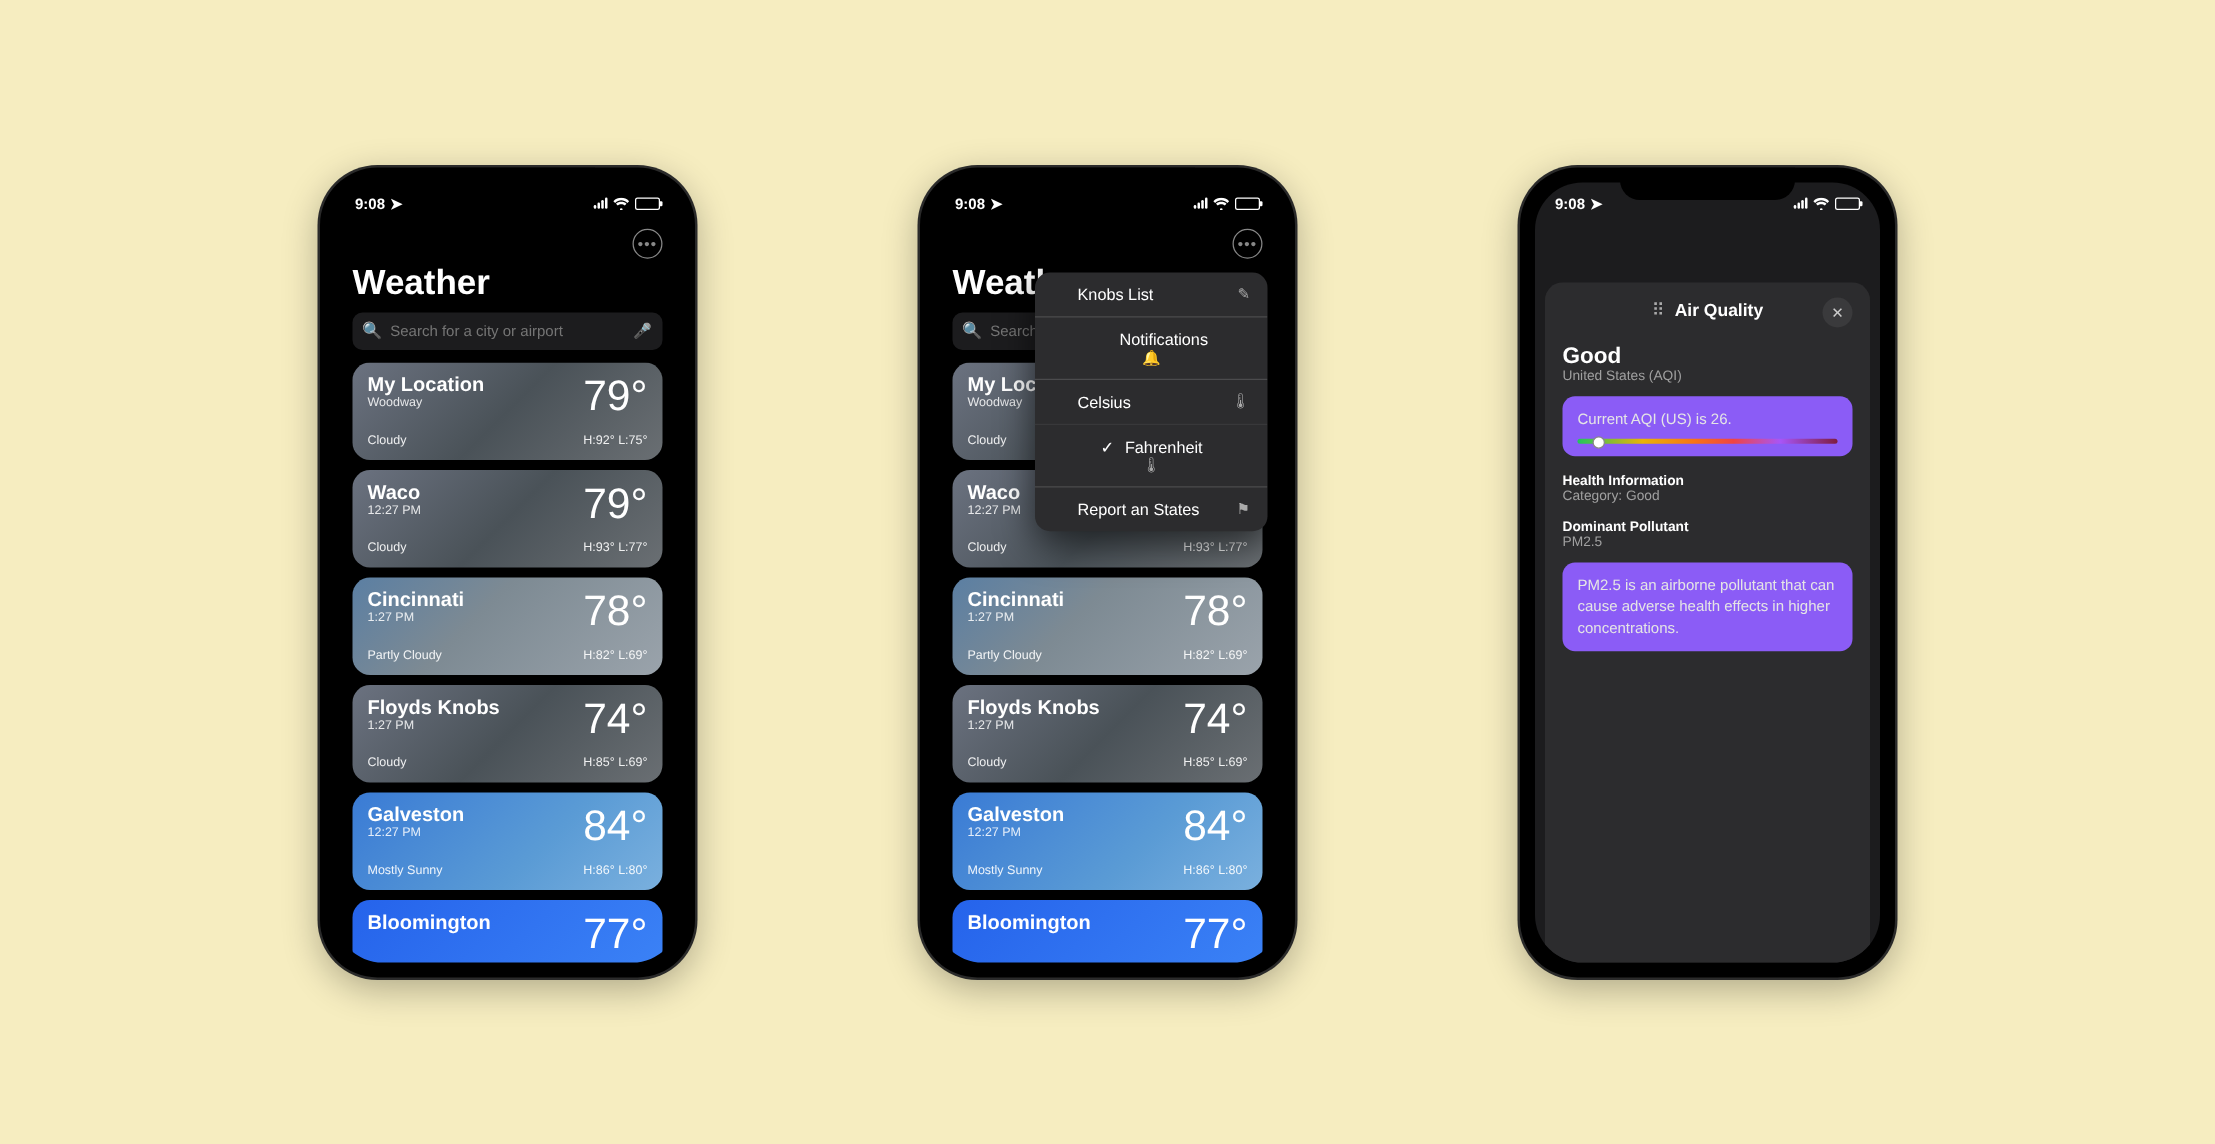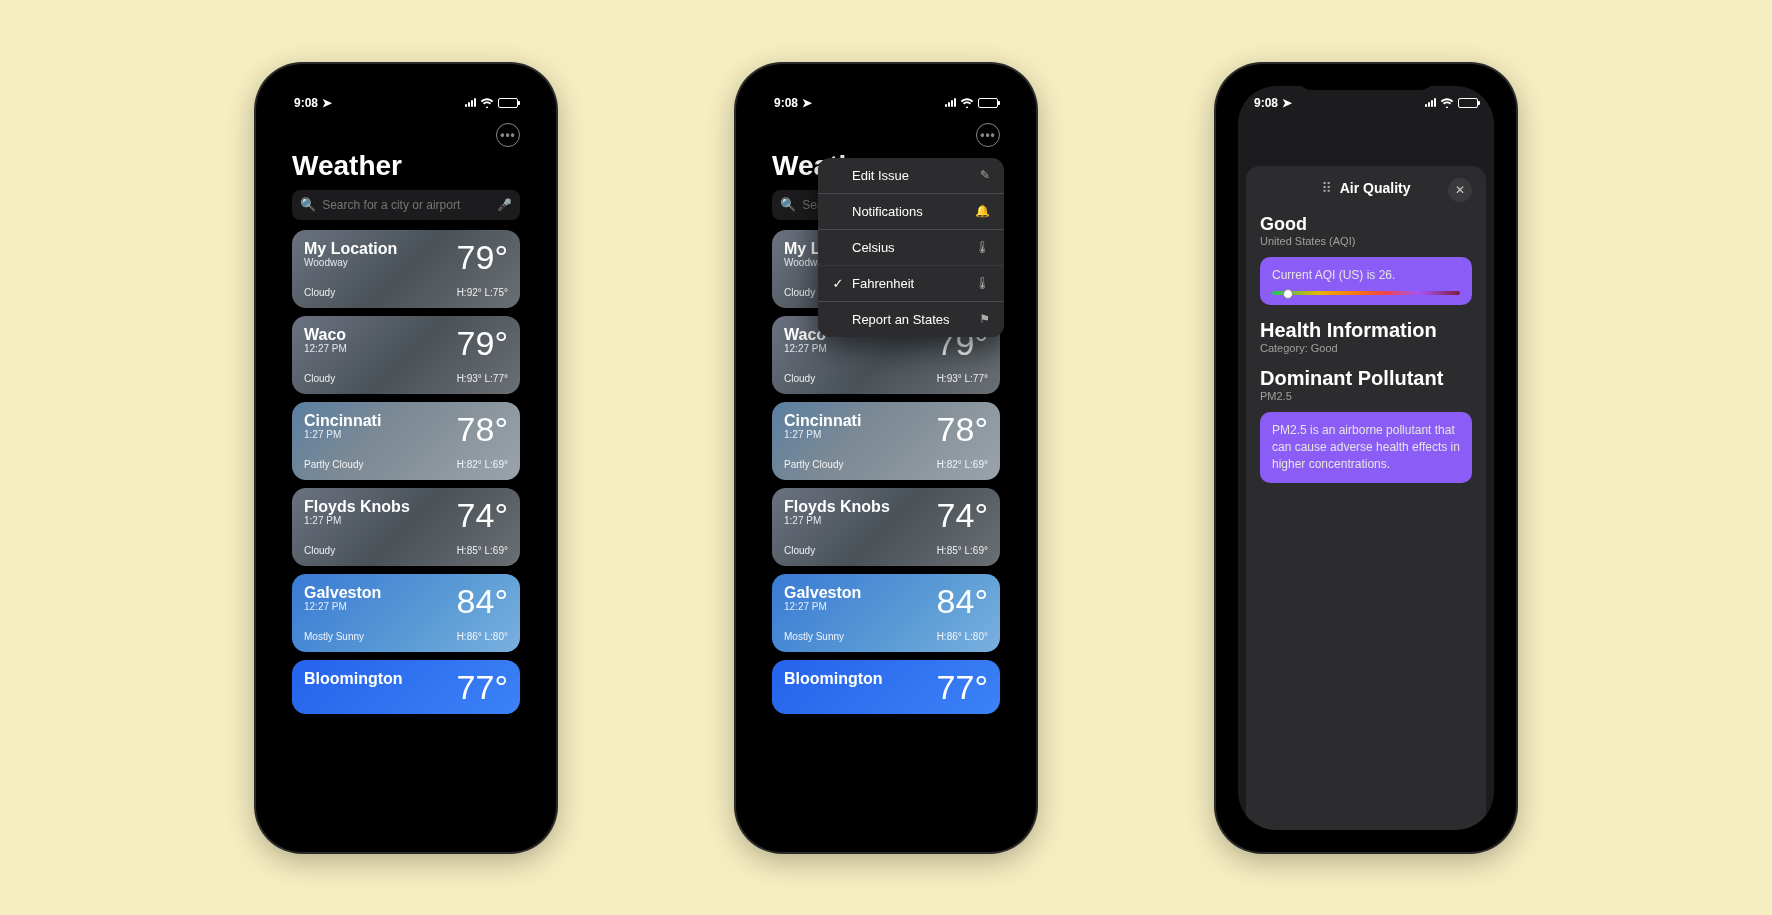--- a/index.html
+++ b/index.html
@@ -7,24 +7,24 @@
     background: #f6edc0;
     width: 1772px;
     height: 915px;
     display: flex;
     justify-content: center;
     align-items: center;
     gap: 180px;
   }
   .phone-frame {
     width: 300px;
-    height: 788px;
+    height: 648px;
     background: #000;
     border-radius: 46px;
-    padding: 22px;
+    padding: 12px;
     box-shadow: 0 0 0 2px #2a2a2a, 0 8px 30px rgba(0,0,0,0.3);
     position: relative;
     overflow: hidden;
   }
   .phone-screen {
     width: 100%;
     height: 100%;
     background: #000;
     border-radius: 38px;
     overflow: hidden;
@@ -114,21 +114,21 @@
   .dropdown {
     position:absolute; top: 72px; right: 10px; width: 186px;
     background: #2c2c2e; border-radius: 12px; overflow:hidden; z-index:300;
     box-shadow: 0 10px 30px rgba(0,0,0,0.6);
   }
   .dd-item {
     display:flex; justify-content:space-between; align-items:center;
     padding: 10px 14px; color:#fff; font-size:13px; border-bottom:1px solid rgba(255,255,255,0.06);
   }
   .dd-toprow { border-bottom: 1px solid rgba(255,255,255,0.15); }
-  .dd-midrow { border-bottom: 1px solid rgba(255,255,255,0.15); }
+  .dd-midrow { border-bottom: 1px solid rgba(255,255,255,0.15); flex-direction: column; }
   .dd-item:last-child { border-bottom:none; }
   .dd-item .left { display:flex; align-items:center; gap:8px; }
   .dd-check { width:12px; display:inline-block; text-align:center; }
   .dd-icon { color:#aaa; font-size:12px; }
 
   
   .aq-screen { background: #1c1c1e; border-radius:38px; color:#fff; padding: 0; height:100%; overflow:hidden;}
   .aq-sheet {
     background: #2c2c2e; margin: 46px 8px 8px; border-radius: 14px; padding: 14px 14px 40px; height: calc(100% - 54px);
     position: relative;
@@ -149,21 +149,21 @@
   }
   .aqi-bar {
     height:4px; border-radius:2px; margin-top:8px;
     background: linear-gradient(90deg,#22c55e 0%,#eab308 25%,#f97316 45%,#ef4444 60%,#a855f7 78%,#7e1d3f 100%);
     position:relative;
   }
   .aqi-bar::before {
     content:''; position:absolute; left:6%; top:-2px; width:8px; height:8px; border-radius:50%;
     background:#fff; border:1px solid #888;
   }
-  .section-h { font-size:20px; font-weight:700; margin-top:13px; }
+  .section-h { font-size:11px; font-weight:700; margin-top:13px; }
 
 </style>
 </head>
 <body>
 
 <div class="phone-frame">
   <div class="notch"></div>
   <div class="phone-screen">
     <div class="status-bar">
       <div class="status-left">
@@ -387,21 +387,21 @@
             </div>
             <div class="temp-big">77°</div>
           </div>
         </div>
       </div>
 
     <div class="dropdown">
       <div class="dd-item dd-toprow">
         <span class="left">
             <span class="dd-check"></span>
-            <span>Edit Issue</span>
+            <span>Knobs List</span>
           </span>
         <span class="dd-icon">✎</span>
       </div>
       <div class="dd-item dd-midrow">
         <span class="left">
             <span class="dd-check"></span>
             <span>Notifications</span>
           </span>
         <span class="dd-icon">🔔</span>
       </div>

